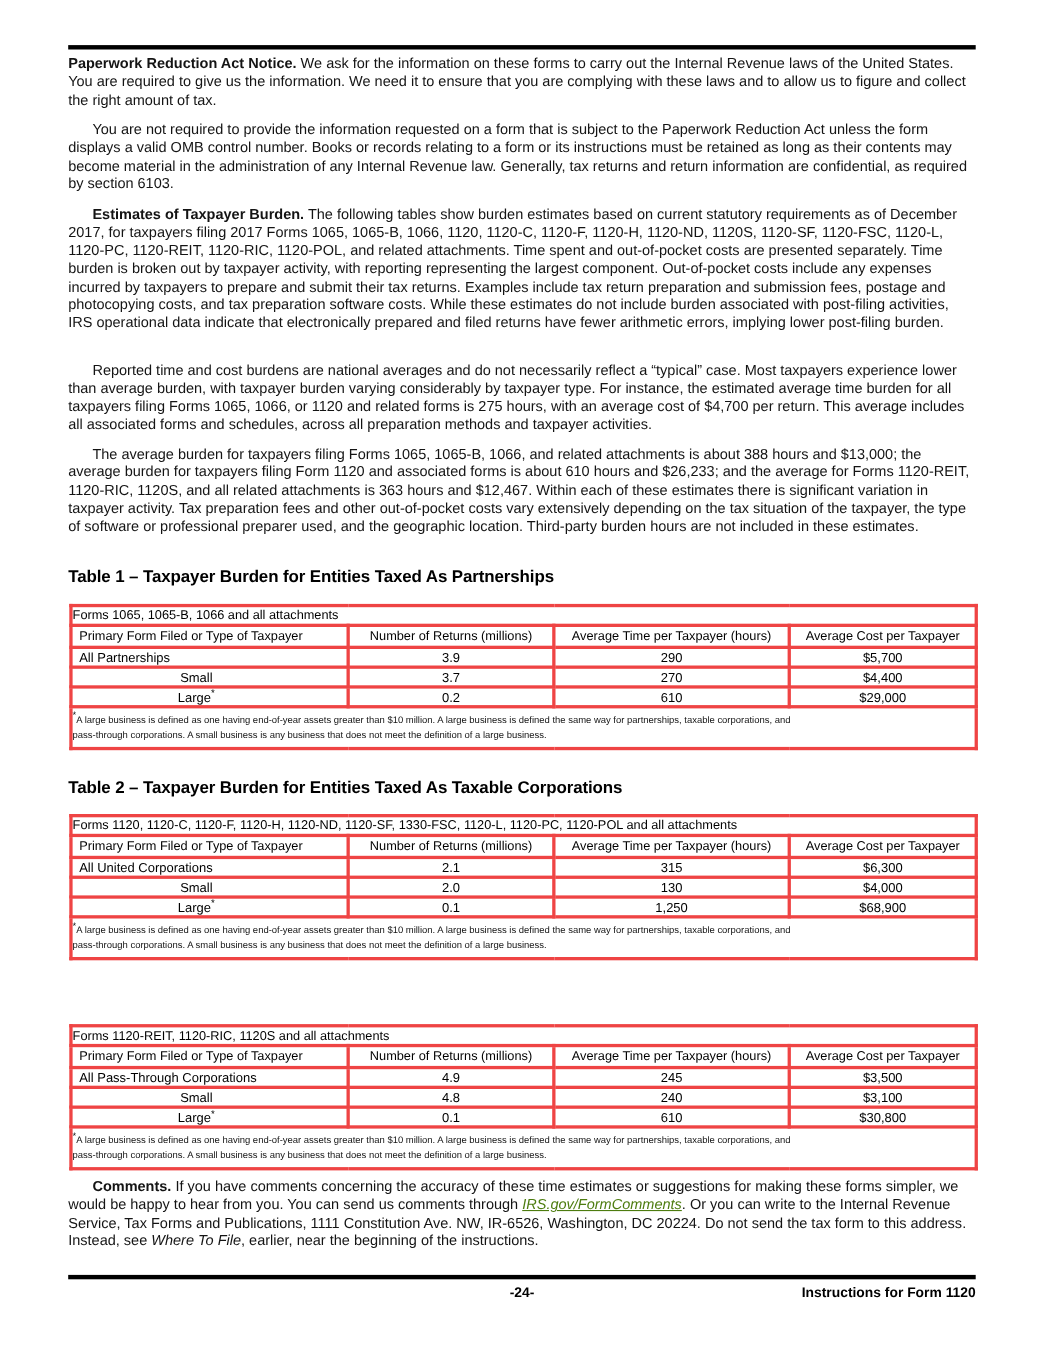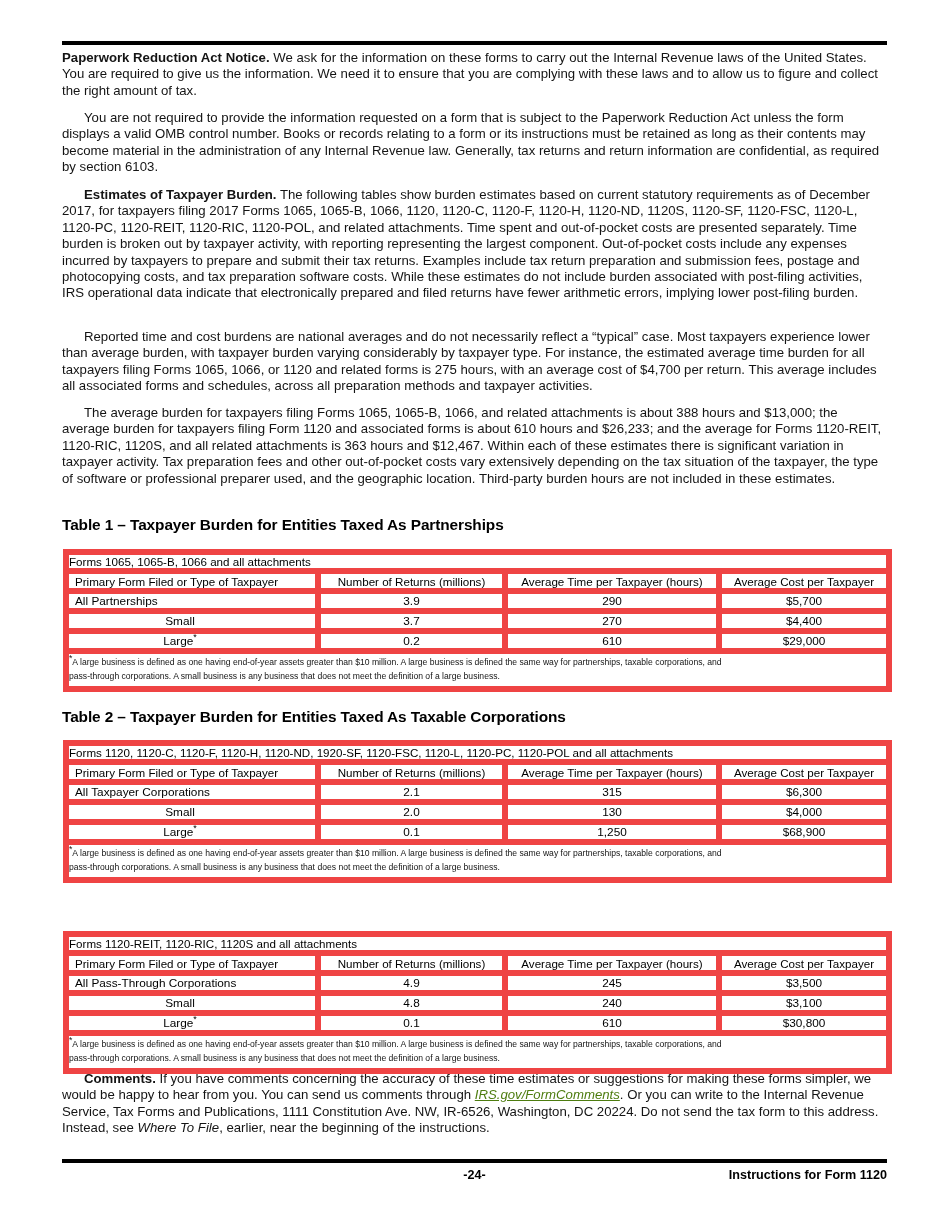--- a/index.html
+++ b/index.html
@@ -64,21 +64,21 @@
   }
 
   table.burden {
     position: absolute;
     left: 63px;
     width: 823px;
     border-collapse: collapse;
     table-layout: fixed;
   }
   table.burden td, table.burden th {
-    border: 6px solid #ef4444;
+    border: 3px solid #ef4444;
     padding: 0;
     font-weight: normal;
     vertical-align: middle;
   }
   td.forms-head {
     font-size: 11.6px;
     font-weight: bold;
     height: 18px;
     padding: 0 0 0 6px;
     text-align: left;
@@ -224,30 +224,30 @@
   <div class="tbl-title" style="top:708px;">Table 2 – Taxpayer Burden for Entities Taxed As Taxable Corporations</div>
   <table class="burden" style="top:740px;">
     <colgroup>
       <col style="width:252px">
         <col style="width:187px">
         <col style="width:214px">
         <col style="width:170px">
     </colgroup>
     <tbody>
       <tr>
-        <td class="forms-head" colspan="4">Forms 1120, 1120-C, 1120-F, 1120-H, 1120-ND, 1920-SF, 1120-FSC, 1120-L, 1120-PC, 1120-POL and all attachments</td>
+        <td class="forms-head" colspan="4">Forms 1120, 1120-C, 1120-F, 1120-H, 1120-ND, 1120-SF, 1330-FSC, 1120-L, 1120-PC, 1120-POL and all attachments</td>
       </tr>
       <tr>
         <th class="colhead first">Primary Form Filed or Type of Taxpayer</th>
         <th class="colhead">Number of Returns (millions)</th>
         <th class="colhead">Average Time per Taxpayer (hours)</th>
         <th class="colhead">Average Cost per Taxpayer</th>
       </tr>
       <tr>
-        <td class="cell rowlabel-left">All Taxpayer Corporations</td>
+        <td class="cell rowlabel-left">All United Corporations</td>
         <td class="cell">2.1</td>
         <td class="cell">315</td>
         <td class="cell">$6,300</td>
       </tr>
       <tr>
         <td class="cell rowlabel-center">Small</td>
         <td class="cell">2.0</td>
         <td class="cell">130</td>
         <td class="cell">$4,000</td>
       </tr>

